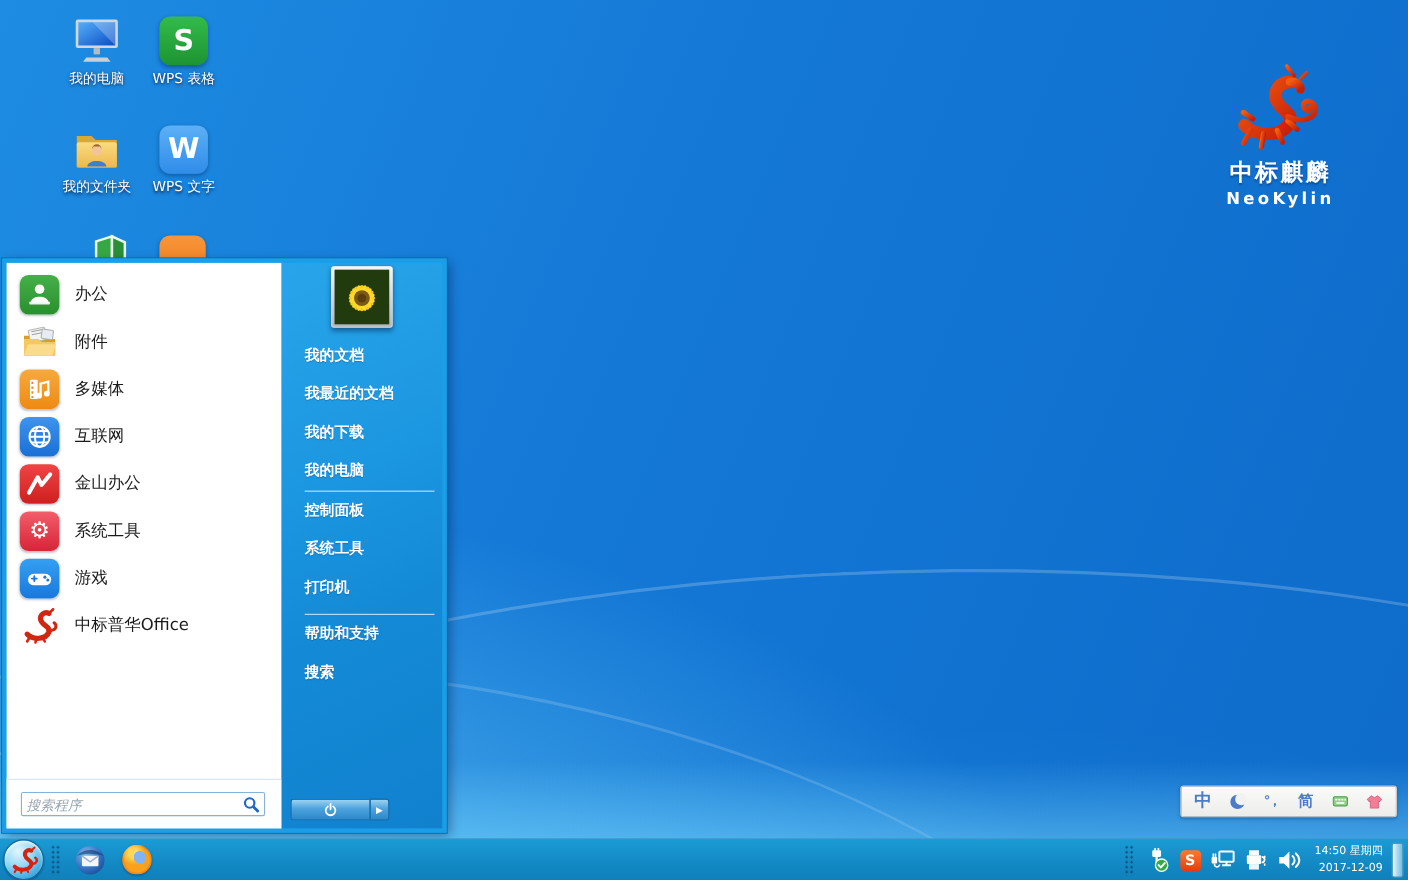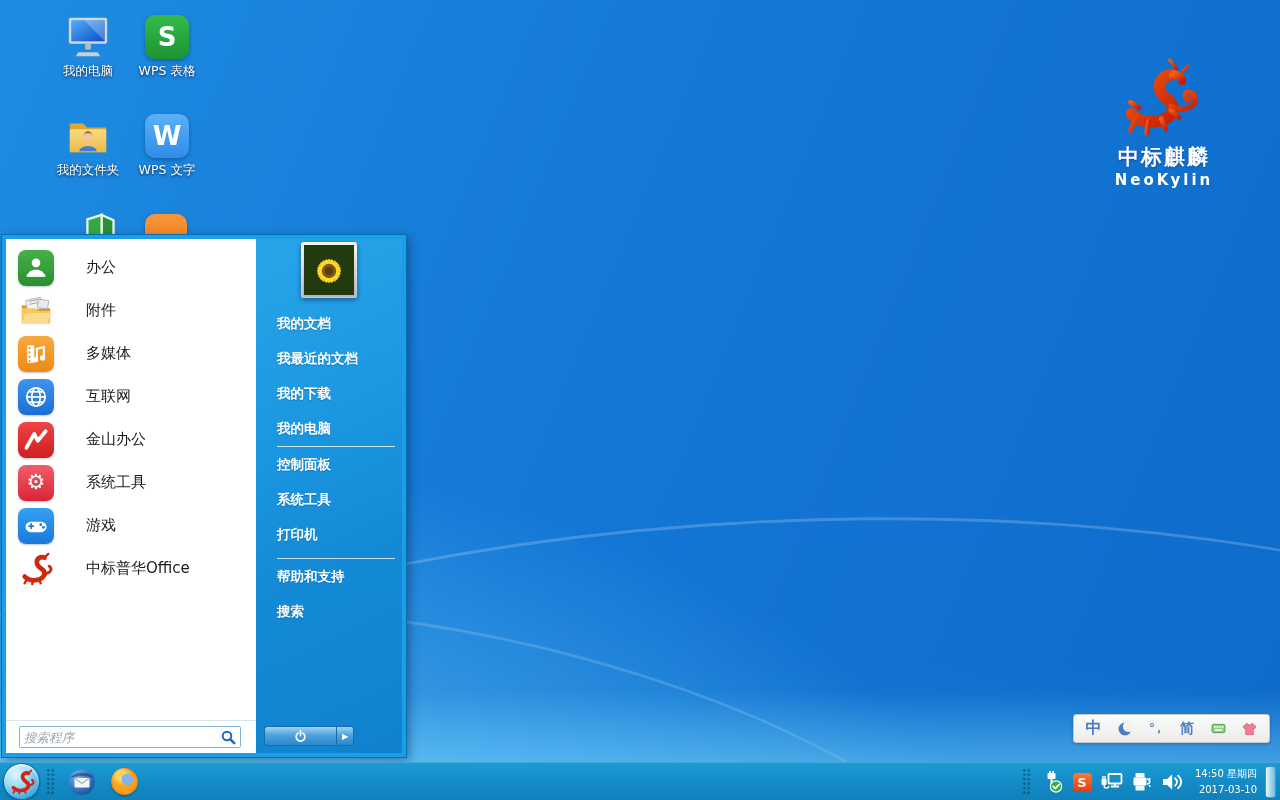--- a/index.html
+++ b/index.html
@@ -47,35 +47,35 @@
   .ime-zh { color:#4a7cc8; font-weight:bold; font-size:16px; }
   .ime-punct { color:#4a7cc8; font-weight:bold; font-size:12px; letter-spacing:-2px; }
   .ime-simp { color:#4a7cc8; font-weight:bold; font-size:14px; }
 
   
   .startmenu { position:absolute; left:2px; top:235px; width:404px; height:522px; z-index:5;
     border:4px solid #1b9ee8; box-shadow:0 0 0 1px #0b6dab, 3px 3px 10px rgba(0,10,40,.4);
     display:flex; background:#1b97e0; }
   .sm-left { width:250px; background:#fff; position:relative; }
   .cat-list { padding-top:7px; }
-  .cat-item { height:43px; display:flex; align-items:center; padding-left:12px; cursor:pointer;gap:18px; }
+  .cat-item { height:43px; display:flex; align-items:center; padding-left:12px; cursor:pointer; }
   .cat-ic { width:36px; height:36px; border-radius:8px; display:flex; align-items:center; justify-content:center;
     flex:0 0 36px; box-shadow:0 1px 2px rgba(0,20,60,.25); }
   .cat-ic.flat { box-shadow:none; }
   .cat-label { margin-left:14px; font-size:15px; color:#1a1a1a; }
   .ci-green { background:linear-gradient(#45b049,#2a8f2e); }
   .ci-orange{ background:linear-gradient(#f6a93c,#ee8a14); }
   .ci-blue  { background:linear-gradient(#3f94ee,#1a6fd6); }
   .ci-red   { background:linear-gradient(#ef4545,#cf1f1f); }
   .ci-pink  { background:linear-gradient(#f25e6a,#d82437); }
   .ci-gamep { background:linear-gradient(#34a0f2,#1a78dc); }
   .ci-none  { background:transparent; }
   .ci-glyph { color:#fff; font-size:21px; line-height:1; }
 
-  .sm-search { position:absolute; left:0; right:0; bottom:0; height:33px; border-top:1px solid #d7e4ef;
+  .sm-search { position:absolute; left:0; right:0; bottom:0; height:45px; border-top:1px solid #d7e4ef;
     background:#fdfefe; display:flex; align-items:center; }
   .searchbox { margin-left:13px; width:222px; height:22px; background:#fff; border:1px solid #86b2d6;
     border-radius:2px; display:flex; align-items:center; }
   .searchbox input { flex:1; border:none; outline:none; height:18px; padding:0 4px; font-size:12.5px;
     font-style:italic; color:#444; background:transparent; font-family:inherit; }
   .searchbox input::placeholder { color:#9aa6b0; font-style:italic; }
   .mag { margin-right:4px; cursor:pointer; display:flex; }
 
   .sm-right { flex:1; position:relative; color:#fff;
     background:linear-gradient(155deg, #28a5ea 0%, #1b96e0 38%, #148ad6 62%, #1181ce 100%);font-weight:bold; }
@@ -486,18 +486,18 @@
           </svg>
       </div>
       <div class="tray-ic">
         <svg width="23" height="20" viewBox="0 0 23 20">
             <path d="M2 7 h4.2 l5-4.8 v15.6 l-5-4.8 H2 z" fill="#fff"></path>
             <path d="M14 6.2 c2.6 2 2.6 5.6 0 7.6 M17 3.8 c4.2 3.6 4.2 8.8 0 12.4" stroke="#fff" stroke-width="1.8" fill="none" stroke-linecap="round"></path>
           </svg>
       </div>
       <div class="clock">
         <div>14:50 星期四</div>
-        <div>2017-03-10</div>
+        <div>2017-12-09</div>
       </div>
       <div class="show-desktop"></div>
     </div>
   </div>
 </div>
 
 </body></html>

